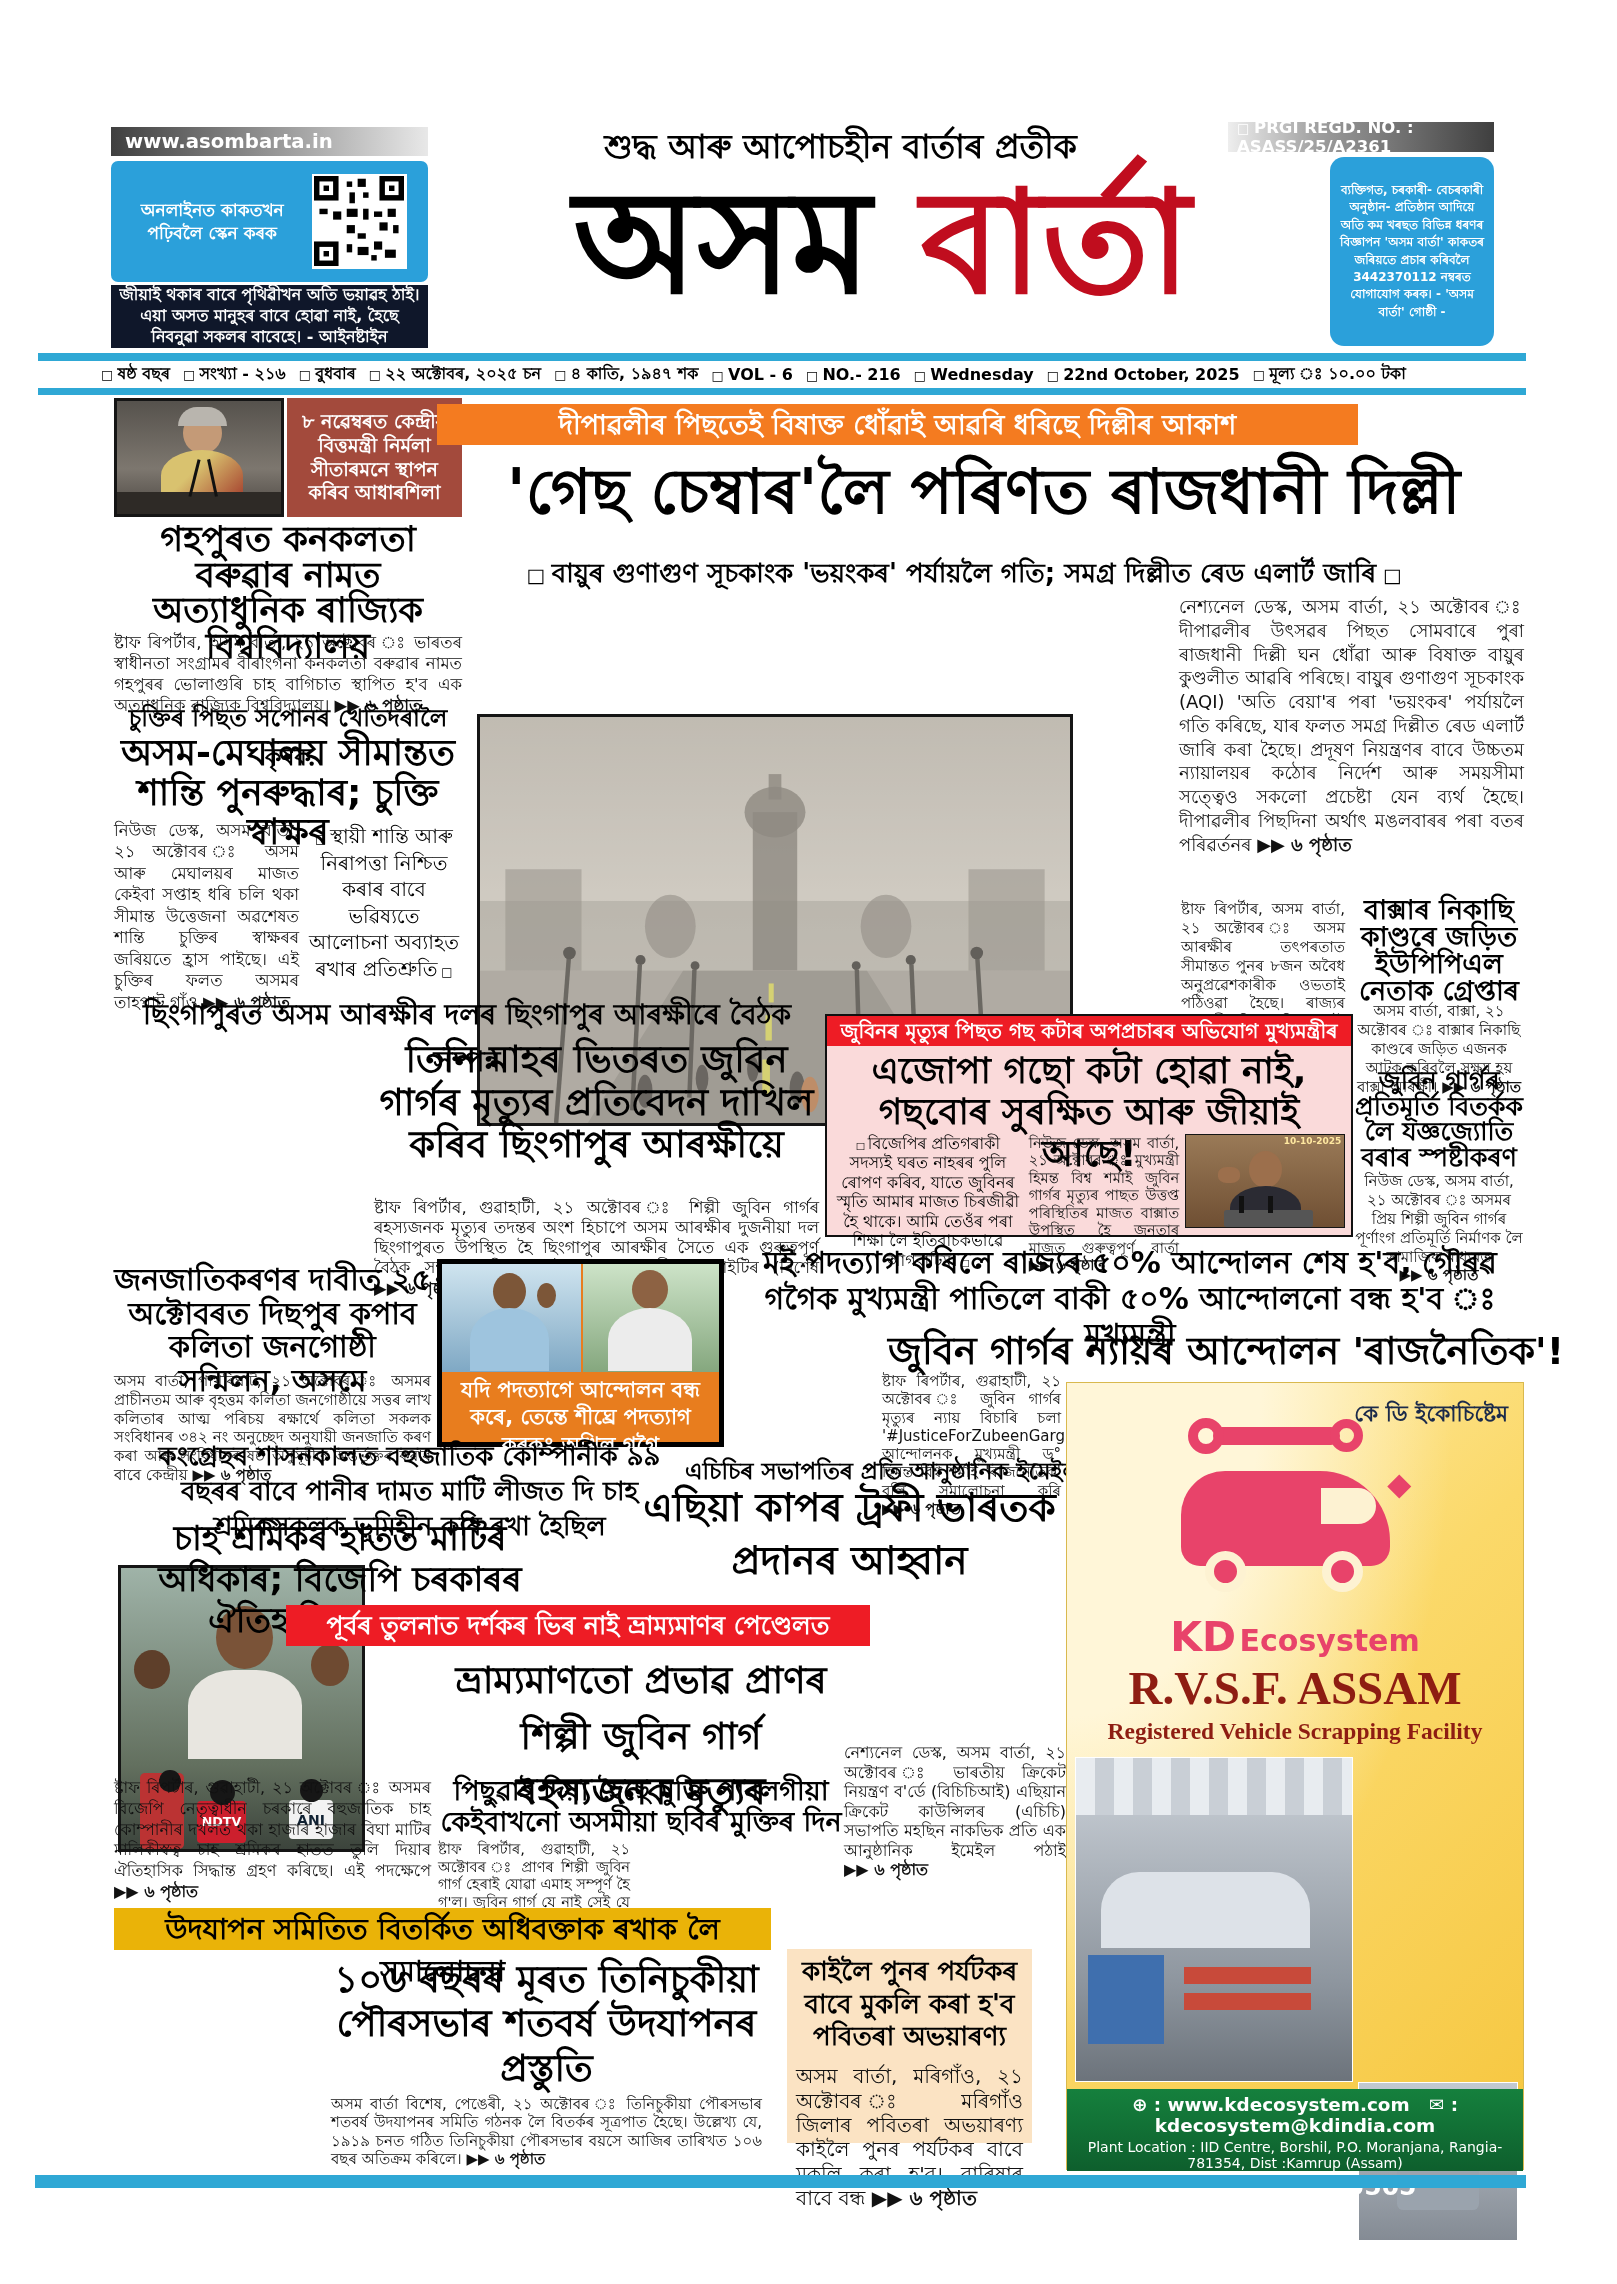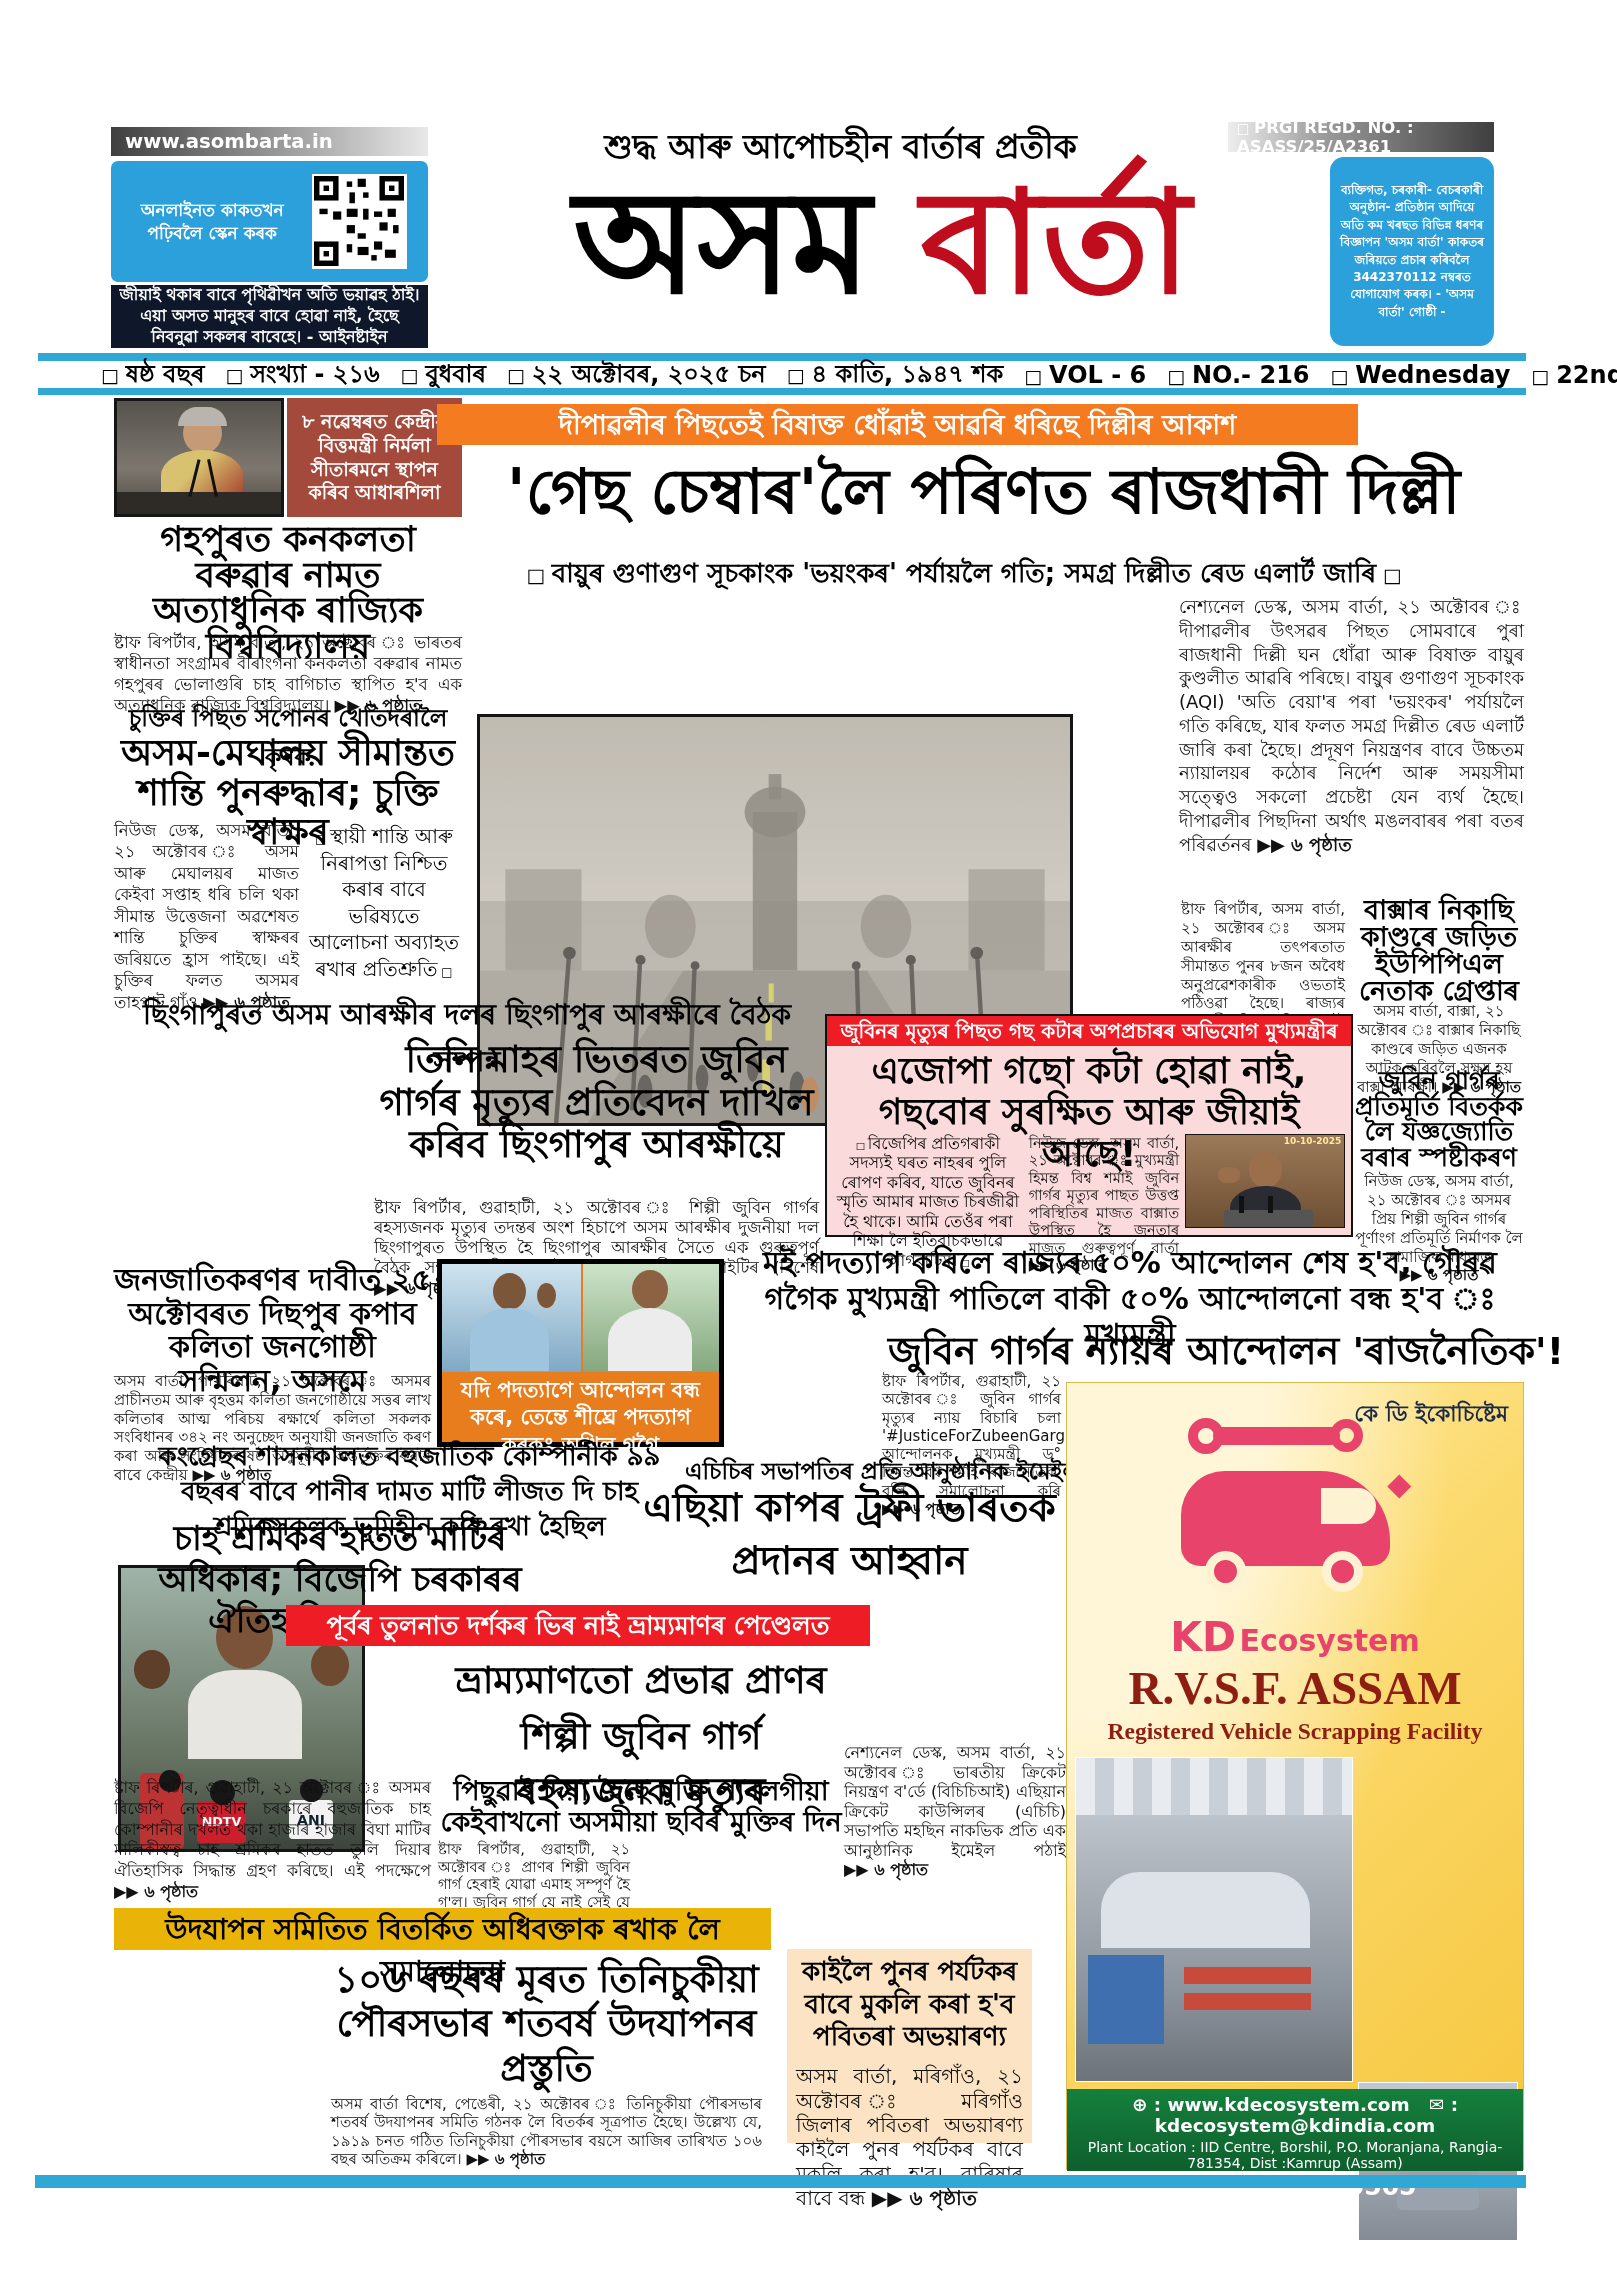--- a/index.html
+++ b/index.html
@@ -94,21 +94,21 @@
 
   <div class="abs gradbar" style="left:1228px;top:122px;width:266px;height:30px;font-size:16.5px;padding-left:9px;background:linear-gradient(90deg,#eee 0%,#9c9c9c 35%,#3f3f3f 100%)">
     <span class="dl-item">PRGI REGD. NO. : ASASS/25/A2361</span>
   </div>
 
   <div class="abs" style="left:1330px;top:157px;width:164px;height:189px;background:#2ba0da;border-radius:14px;color:#fff;font-weight:bold;font-size:12px;line-height:1.45;text-align:center;display:flex;align-items:center;padding:5px 7.6px">
     <span>ব্যক্তিগত, চৰকাৰী- বেচৰকাৰী অনুষ্ঠান- প্ৰতিষ্ঠান আদিয়ে অতি কম খৰছত বিভিন্ন ধৰণৰ বিজ্ঞাপন 'অসম বাৰ্তা' কাকতৰ জৰিয়তে প্ৰচাৰ কৰিবলৈ 3442370112 নম্বৰত যোগাযোগ কৰক। - 'অসম বাৰ্তা' গোষ্ঠী -</span>
   </div>
 
   <div class="abs cyan" style="left:38px;top:353px;width:1488px;height:8.2px"></div>
-  <div class="abs" style="left:38px;top:361px;width:1488px;height:27px;display:flex;align-items:center;gap:21px;padding-left:63px;font-size:24px;font-weight:bold;white-space:nowrap">
+  <div class="abs" style="left:38px;top:361px;width:1488px;height:27px;display:flex;align-items:center;gap:13px;padding-left:63px;font-size:16px;font-weight:bold;white-space:nowrap">
     <span class="dl-item">ষষ্ঠ বছৰ</span>
     <span class="dl-item">সংখ্যা - ২১৬</span>
     <span class="dl-item">বুধবাৰ</span>
     <span class="dl-item">২২ অক্টোবৰ, ২০২৫ চন</span>
     <span class="dl-item">৪ কাতি, ১৯৪৭ শক</span>
     <span class="dl-item">VOL - 6</span>
     <span class="dl-item">NO.- 216</span>
     <span class="dl-item">Wednesday</span>
     <span class="dl-item">22nd October, 2025</span>
     <span class="dl-item">মূল্য ঃ ১০.০০ টকা</span>

